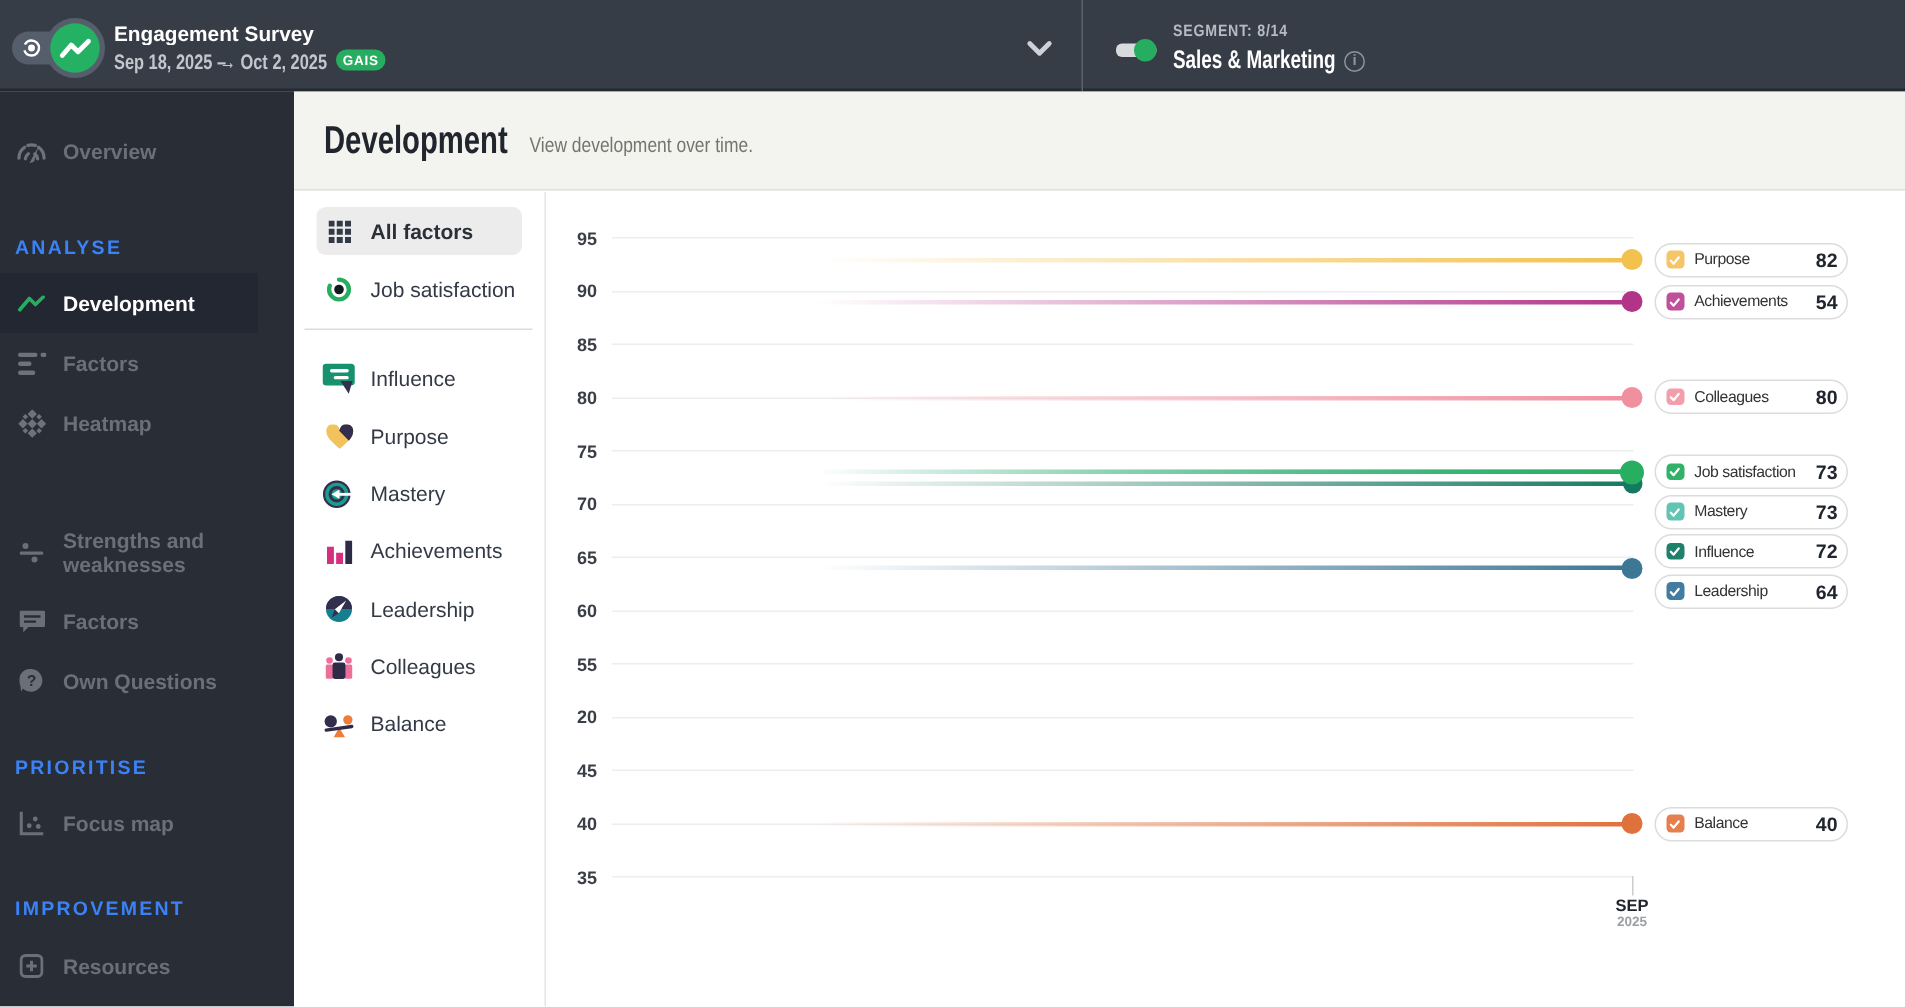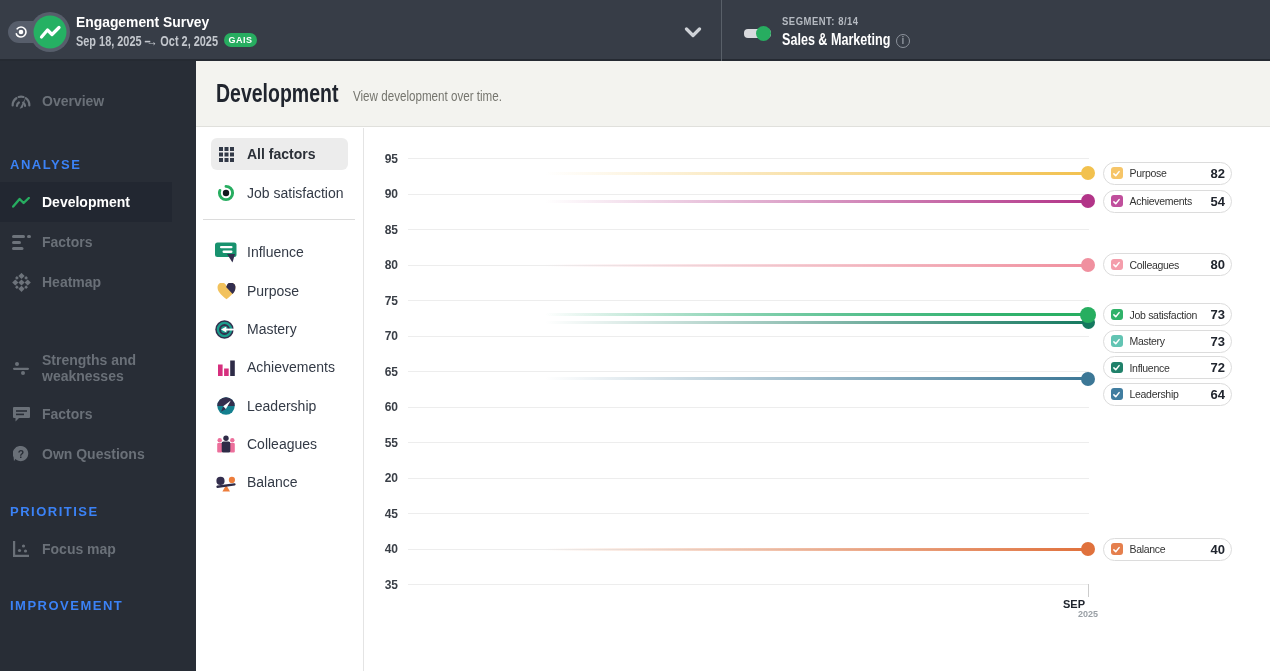--- a/index.html
+++ b/index.html
@@ -172,20 +172,30 @@
             <path d="M0,0 L2.2,0 L2.2,13.8 L16,13.8 L16,16 L0,16 Z"></path>
             <circle cx="6.5" cy="9.5" r="1.6"></circle>
             <circle cx="10.5" cy="5" r="1.6"></circle>
             <circle cx="12.5" cy="10" r="1.6"></circle>
           </g>
         </svg>
       </span>
     <span class="lbl">Focus map</span>
   </div>
   <div class="sb-head" style="top:537px">IMPROVEMENT</div>
+  <div class="sb-row" style="top:563px">
+    <span class="icn">
+        <svg width="16" height="16" viewBox="0 0 16 16">
+          <rect x="1" y="1" width="14" height="14" rx="3" fill="none" stroke="#6a7078" stroke-width="2"></rect>
+          <line x1="8" y1="4.5" x2="8" y2="11.5" stroke="#6a7078" stroke-width="2"></line>
+          <line x1="4.5" y1="8" x2="11.5" y2="8" stroke="#6a7078" stroke-width="2"></line>
+        </svg>
+      </span>
+    <span class="lbl">Resources</span>
+  </div>
 </div>
 
 <div id="hdr">
   <h1>Development</h1>
   <div class="sub">View development over time.</div>
 </div>
 
 <div id="fpanel">
   <div class="fp-sel"></div>
   <div class="fp-row" style="top:14px">
@@ -410,15 +420,15 @@
     <div class="pill" style="top:537.5px">
       <span class="cb" style="background:#e57f4d">
         <svg width="9" height="9" viewBox="0 0 12 12">
           <polyline points="2.5,6.5 5,9 9.5,3.5" fill="none" stroke="#fff" stroke-width="2" stroke-linecap="round" stroke-linejoin="round"></polyline>
         </svg>
       </span>
       <span class="nm">Balance</span>
       <span class="val">40</span>
     </div>
     <div class="abs" style="left:1088px;top:584px;width:1px;height:13px;background:#ccc"></div>
-    <div class="abs" style="left:1063px;top:598px;width:50px;text-align:left;font-size:11px;font-weight:bold;color:#20252e">SEP</div>
+    <div class="abs" style="left:1063px;top:598px;width:50px;text-align:center;font-size:11px;font-weight:bold;color:#20252e">SEP</div>
     <div class="abs" style="left:1063px;top:609px;width:50px;text-align:center;font-size:9px;font-weight:bold;color:#9aa0a6">2025</div>
   </div>
 
 </body></html>

